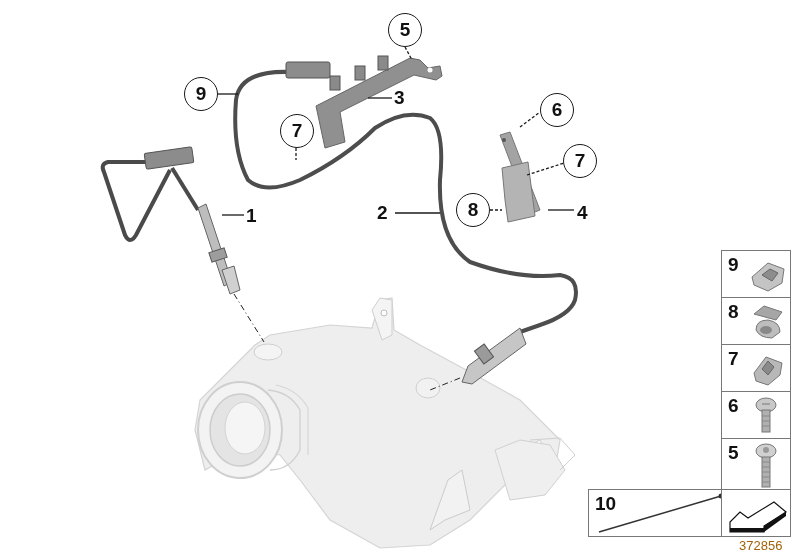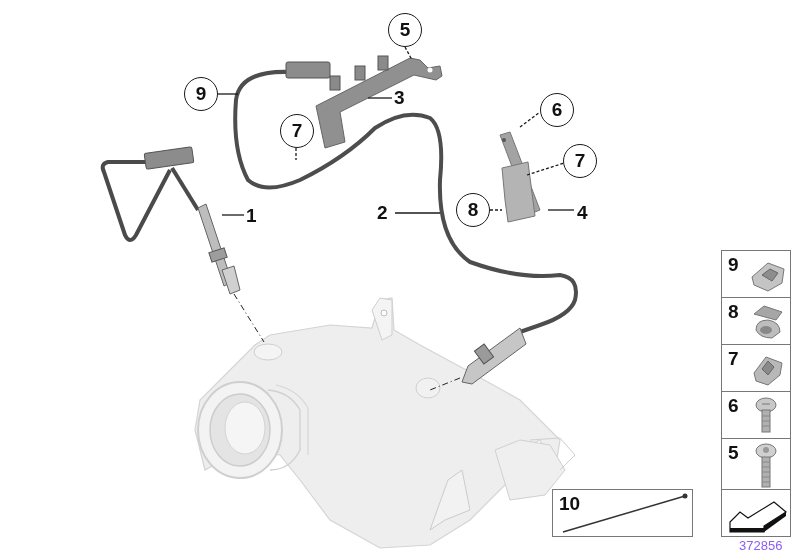--- a/index.html
+++ b/index.html
@@ -2,21 +2,21 @@
 <html><head>
 <meta charset="utf-8">
 <style>
   html,body{margin:0;padding:0;background:#ffffff;}
   body{width:800px;height:560px;position:relative;overflow:hidden;font-family:"Liberation Sans",sans-serif;}
   #diagram{position:absolute;left:0;top:0;width:800px;height:560px;}
   .callout{position:absolute;width:34px;height:34px;border:1.5px solid #1a1a1a;border-radius:50%;background:#fff;box-sizing:border-box;display:flex;align-items:center;justify-content:center;font-weight:bold;font-size:19px;color:#111;}
   .label{position:absolute;font-weight:bold;font-size:19px;color:#111;line-height:20px;}
   .panel-box{position:absolute;border:1px solid #777;box-sizing:border-box;background:#fff;}
   .panel-num{position:absolute;left:6px;top:3px;font-weight:bold;font-size:19px;color:#111;}
-  .diagram-id{position:absolute;left:739px;top:538px;font-size:13px;color:#8b5cf6;}
+  .diagram-id{position:absolute;left:739px;top:538px;font-size:13px;color:#a16207;}
 </style>
 </head>
 <body>
 
 <div id="diagram">
   <svg width="800" height="560" viewBox="0 0 800 560">
 
     <g>
       <path d="M380,300 L392,298 L394,330 L420,345 L470,372 L520,400 L560,440 L555,470 L540,440 L520,450 L510,480 L470,520 L430,545 L380,548 L330,520 L300,480 L280,455 L240,450 L205,470 L195,430 L200,400 L230,370 L255,345 L270,335 L330,325 L372,328 Z" fill="#eeeeee" stroke="#d4d4d4" stroke-width="1.2"></path>
       <ellipse cx="240" cy="430" rx="42" ry="48" fill="#f3f3f3" stroke="#cfcfcf" stroke-width="2"></ellipse>
@@ -135,21 +135,21 @@
   <div class="panel-box" style="left:721px;top:438px;width:70px;height:52px;">
     <span class="panel-num">5</span>
     <svg style="position:absolute;left:30px;top:3px" width="30" height="48">
       <ellipse cx="14" cy="9" rx="10" ry="7" fill="#d0d0d0" stroke="#777"></ellipse>
       <circle cx="14" cy="8" r="3" fill="#999"></circle>
       <rect x="10" y="15" width="8" height="30" fill="#b0b0b0" stroke="#777"></rect>
       <path d="M10,20 L18,20 M10,25 L18,25 M10,30 L18,30 M10,35 L18,35 M10,40 L18,40" stroke="#888"></path>
     </svg>
   </div>
 
-  <div class="panel-box" style="left:552px;top:489px;width:141px;height:48px;padding-left:32px;">
+  <div class="panel-box" style="left:588px;top:489px;width:141px;height:48px;padding-left:32px;">
     <span class="panel-num">10</span>
     <svg style="position:absolute;left:0;top:0" width="141" height="48">
       <line x1="10" y1="42" x2="132" y2="6" stroke="#333" stroke-width="1.5"></line>
       <circle cx="132" cy="6" r="2.5" fill="#333"></circle>
     </svg>
   </div>
   <div class="panel-box" style="left:721px;top:489px;width:70px;height:48px;">
     <svg style="position:absolute;left:4px;top:4px" width="62" height="40">
       <path d="M4,28 L4,38 L38,38 L38,32 L60,18 L48,8 L22,24 L14,18 Z" fill="#fff" stroke="#111" stroke-width="1.2"></path>
       <path d="M4,34 L38,34 L38,38 L4,38 Z" fill="#111"></path>

